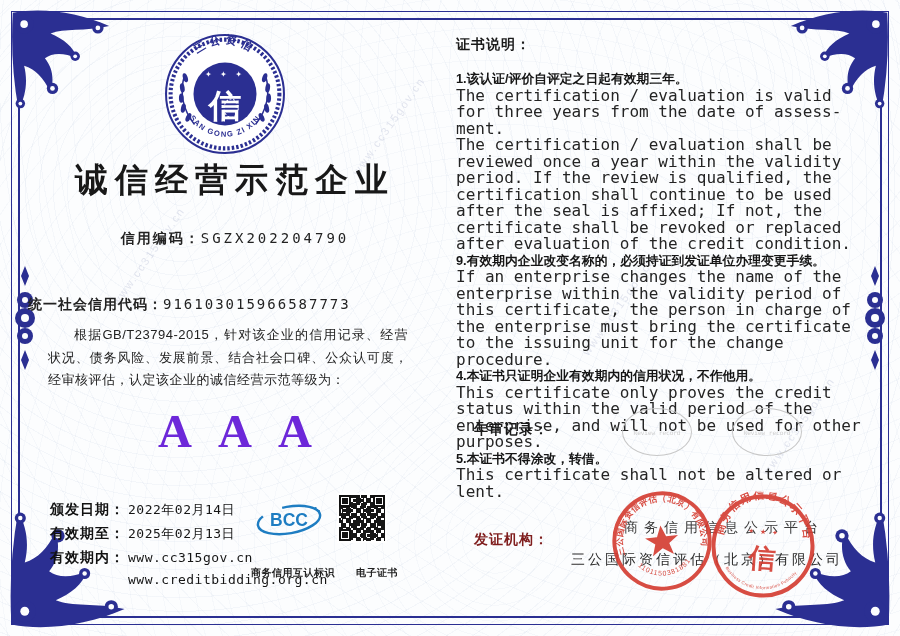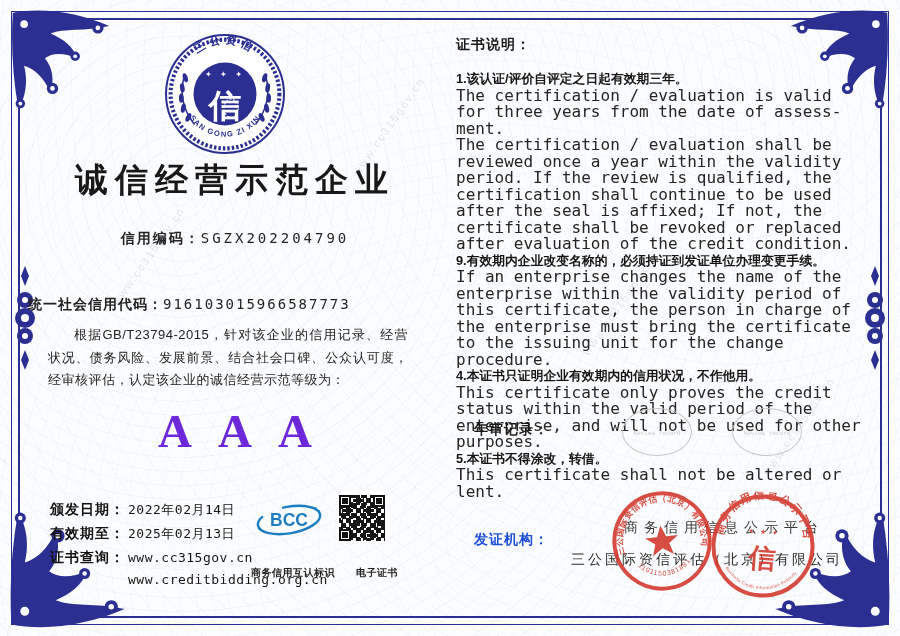--- a/index.html
+++ b/index.html
@@ -59,21 +59,21 @@
   .right-col{position:absolute;left:456px;top:36px;width:414px;color:#1a1a1a;}
   .ins-head{font-weight:700;font-size:14px;letter-spacing:1px;margin-bottom:17px;}
   .ins-zh{font-size:12.8px;font-weight:600;line-height:16.5px;color:#151515;}
   .ins-en{font-family:"DejaVu Sans Mono",monospace;font-size:16px;line-height:16.5px;color:#242424;}
   .review-lbl{position:absolute;left:474px;top:421px;font-weight:700;font-size:14px;letter-spacing:1px;color:#1a1a1a;}
   .oval{position:absolute;width:68px;height:46px;border:1px solid #c7c7c7;border-radius:50%;
     display:flex;align-items:center;justify-content:center;}
   .oval span{font-size:6px;color:#cfcfcf;font-family:"DejaVu Sans Mono",monospace;}
   .oval.o1{left:622px;top:408px;} .oval.o2{left:732px;top:408px;}
 
-  .issuer-lbl{position:absolute;left:474px;top:531px;font-weight:700;font-size:14px;letter-spacing:1px;color:#1d4ed8;}
+  .issuer-lbl{position:absolute;left:474px;top:531px;font-weight:700;font-size:14px;letter-spacing:1px;color:#7f1d1d;}
   .platform-line{position:absolute;left:562px;top:519px;width:324px;text-align:center;
     font-size:14px;letter-spacing:6px;color:#3a3a3a;}
   .company-line{position:absolute;left:545px;top:551px;width:324px;text-align:center;
     font-size:14px;letter-spacing:3px;color:#2b2b2b;}
   .seal{position:absolute;opacity:.9;}
   .seal.s1{left:610px;top:489px;width:104px;height:104px;transform:rotate(-6deg);}
   .seal.s2{left:709px;top:492px;width:108px;height:108px;transform:rotate(4deg);}
 </style>
 </head>
 <body>
@@ -220,21 +220,21 @@
   <div class="meta">
     <div class="row">
       <span class="lbl">颁发日期：</span>
       <span class="val">2022年02月14日</span>
     </div>
     <div class="row">
       <span class="lbl">有效期至：</span>
       <span class="val">2025年02月13日</span>
     </div>
     <div class="row">
-      <span class="lbl">证书查询：</span>
+      <span class="lbl">有效期内：</span>
       <span class="val">www.cc315gov.cn</span>
     </div>
     <div class="row url2">
       <span class="lbl">证书查询：</span>
       <span class="val">www.creditbidding.org.cn</span>
     </div>
   </div>
 
   <svg class="bcc" viewBox="0 0 100 56">
     <ellipse cx="50" cy="28" rx="45" ry="19" fill="none" stroke="#1e7dc2" stroke-width="3.5" transform="rotate(-10 50 28)" stroke-dasharray="120 30"></ellipse>

